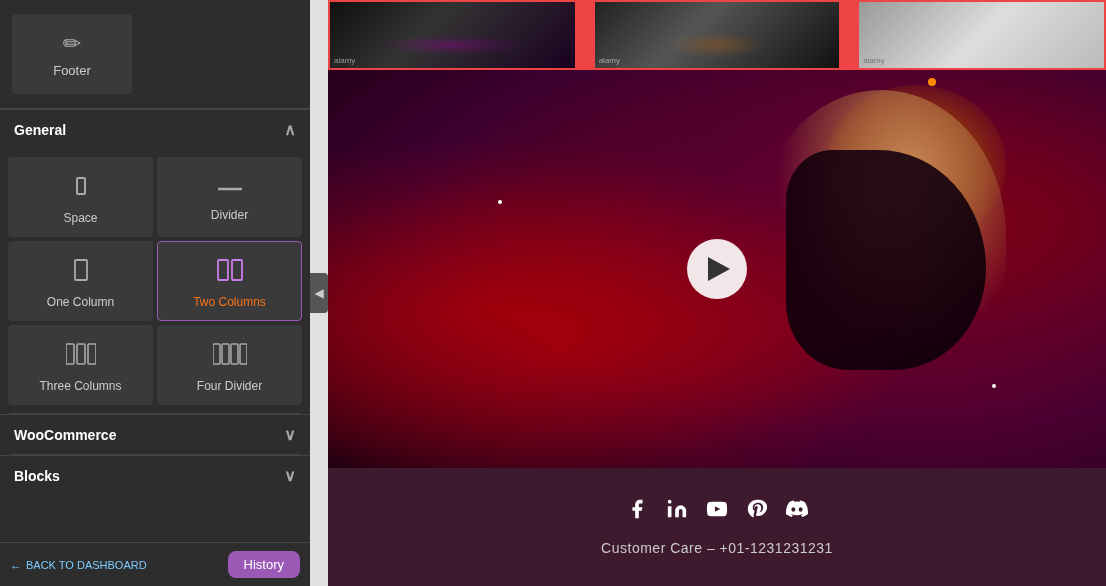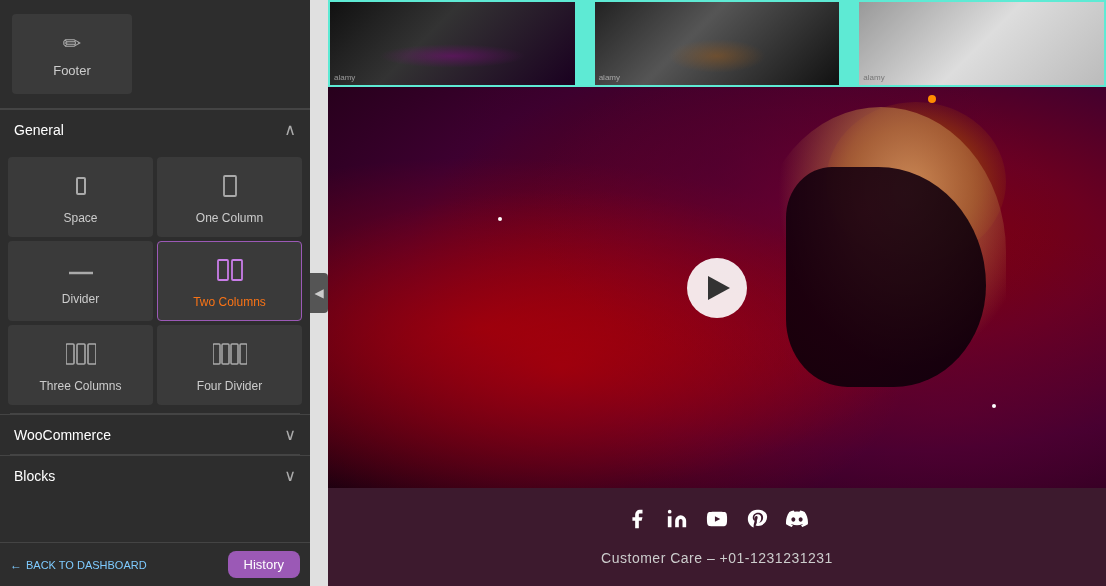--- a/index.html
+++ b/index.html
@@ -50,21 +50,21 @@
     }
 
     
     .section-header {
       display: flex;
       align-items: center;
       justify-content: space-between;
       padding: 10px 14px;
       color: #ffffff;
       font-size: 14px;
-      font-weight: normal;
+      font-weight: bold;
       border-top: 1px solid #444;
       cursor: pointer;
       gap: 28px;
     }
 
     .section-header .chevron {
       font-size: 16px;
       color: #aaa;
     }
 
@@ -162,24 +162,24 @@
       background: #c8c8c8;
       overflow: hidden;
       position: relative;
       display: flex;
       flex-direction: column;
     }
 
     
     .thumbnails-strip {
       display: flex;
-      background: #5eead4;
+      background: #ef4444;
       gap: 20px;
       padding: 2px;
-      height: 87px;
+      height: 70px;
       overflow: hidden;
     }
 
     .thumbnail {
       flex: 1;
       background: #555;
       overflow: hidden;
       position: relative;
     }
 
@@ -232,21 +232,21 @@
       height: 0;
       border-style: solid;
       border-width: 12px 0 12px 22px;
       border-color: transparent transparent transparent #333;
       margin-left: 4px;
     }
 
     
     .footer-section {
       background: #3d1a2e;
-      padding: 20px;
+      padding: 30px;
       display: flex;
       flex-direction: column;
       align-items: center;
       gap: 14px;
     }
 
     .social-icons {
       display: flex;
       gap: 18px;
       align-items: center;
@@ -378,34 +378,34 @@
       <span class="item-icon">
         <svg width="24" height="24" viewBox="0 0 24 24" fill="none" stroke="#aaa" stroke-width="2">
           <rect x="8" y="4" width="8" height="16" rx="1"></rect>
         </svg>
       </span>
       <span>Space</span>
     </div>
 
     <div class="grid-item">
       <span class="item-icon">
+        <svg width="24" height="12" viewBox="0 0 24 12" fill="none" stroke="#aaa" stroke-width="2.5">
+          <line x1="0" y1="6" x2="24" y2="6"></line>
+        </svg>
+      </span>
+      <span>Divider</span>
+    </div>
+
+    <div class="grid-item">
+      <span class="item-icon">
         <svg width="22" height="24" viewBox="0 0 22 24" fill="none" stroke="#aaa" stroke-width="1.8">
           <rect x="5" y="2" width="12" height="20" rx="1"></rect>
         </svg>
       </span>
       <span>One Column</span>
-    </div>
-
-    <div class="grid-item">
-      <span class="item-icon">
-        <svg width="24" height="12" viewBox="0 0 24 12" fill="none" stroke="#aaa" stroke-width="2.5">
-          <line x1="0" y1="6" x2="24" y2="6"></line>
-        </svg>
-      </span>
-      <span>Divider</span>
     </div>
 
     <div class="grid-item highlighted">
       <span class="item-icon">
         <svg width="26" height="24" viewBox="0 0 26 24" fill="none" stroke="#c97de8" stroke-width="1.8">
           <rect x="1" y="2" width="10" height="20" rx="1"></rect>
           <rect x="15" y="2" width="10" height="20" rx="1"></rect>
         </svg>
       </span>
       <span>Two Columns</span>

